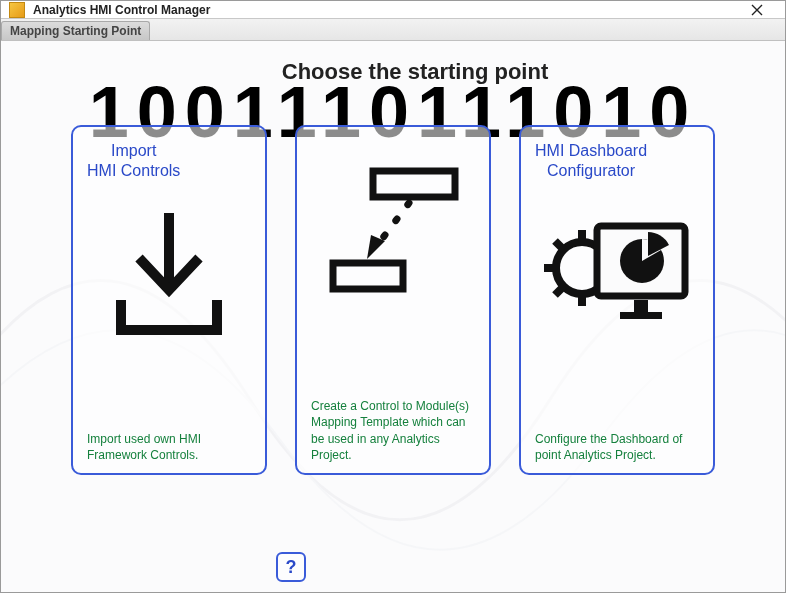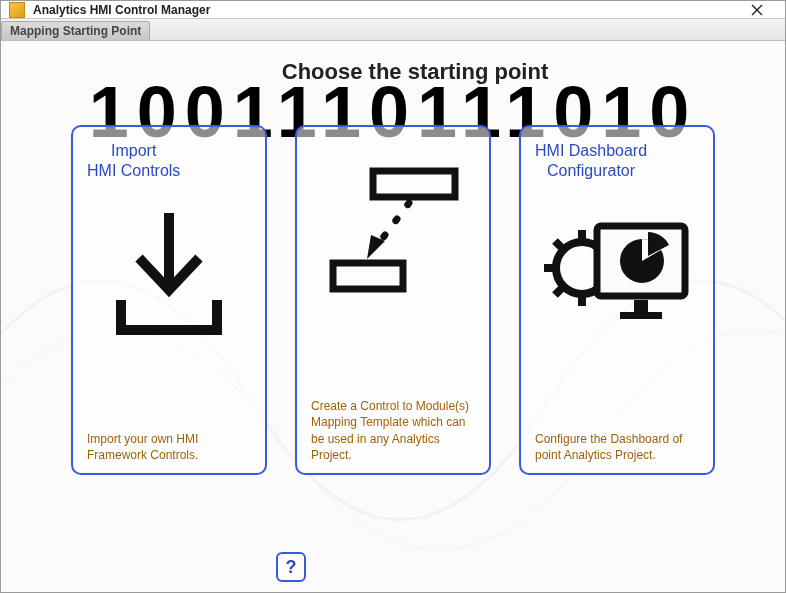--- a/index.html
+++ b/index.html
@@ -12,21 +12,21 @@
   .tabstrip { height: 22px; background: linear-gradient(#f2f2f2,#e6e6e6); border-bottom:1px solid #c0c0c0; display:flex; align-items:flex-end; }
   .tab { height:19px; padding:0 8px; font-size:12px; font-weight:600; color:#444; background:linear-gradient(#dcdcdc,#c7c7c7); border:1px solid #a9a9a9; border-bottom:none; border-radius:3px 3px 0 0; display:flex; align-items:center; }
   .content { flex:1; position:relative; background:#fbfbfc; overflow:hidden; }
   .bg-wave { position:absolute; inset:0; opacity:0.35; }
   .bg-digits { position:absolute; top:30px; left:0; right:0; text-align:center; font-size:72px; font-weight:700; letter-spacing:8px; color:#000000; user-select:none; pointer-events:none; white-space:nowrap; overflow:hidden; }
   .heading { position:relative; text-align:center; font-size:22px; font-weight:700; color:#222; margin-top:18px;padding-left:44px; }
   .cards { position:relative; display:flex; justify-content:center; gap:28px; margin-top:40px; padding:0 30px; }
   .card { width:196px; height:350px; border:2px solid #3a5bd9; border-radius:10px; background:rgba(255,255,255,0.55); padding:14px 14px 10px 14px; display:flex; flex-direction:column; align-items:flex-start; cursor:pointer; }
   .card-title { color:#2a49c8; font-size:16px; font-weight:500; text-align:center; line-height:1.25; min-height:42px; }
   .card-icon { flex:0 0 160px; display:flex; align-items:center; justify-content:center; width:100%; margin-top:10px; }
-  .card-desc { font-size:12px; color:#a16207; text-align:left; line-height:1.35; width:100%; margin-top:auto; padding-top:12px; }
+  .card-desc { font-size:12px; color:#15803d; text-align:left; line-height:1.35; width:100%; margin-top:auto; padding-top:12px; }
   .help-btn { position:absolute; left:275px; bottom:10px; width:30px; height:30px; border:2px solid #3a5bd9; border-radius:6px; background:rgba(255,255,255,0.5); color:#2a49c8; font-size:18px; font-weight:600; display:flex; align-items:center; justify-content:center; cursor:pointer; }
 </style>
 </head>
 <body>
 
 <div class="window">
   <div class="titlebar">
     <div class="app-icon"></div>
     <div class="title">Analytics HMI Control Manager</div>
     <div class="close">
@@ -57,21 +57,21 @@
         <div class="card-title">Import<br>HMI Controls</div>
         <div class="card-icon">
           <svg width="120" height="130" viewBox="0 0 120 130">
             <g stroke="#111" stroke-width="10" fill="none" stroke-linecap="butt" stroke-linejoin="miter">
               <line x1="60" y1="5" x2="60" y2="78"></line>
               <polyline points="30,50 60,82 90,50"></polyline>
               <polyline points="12,92 12,122 108,122 108,92"></polyline>
             </g>
           </svg>
         </div>
-        <div class="card-desc">Import your own HMI Framework Controls.</div>
+        <div class="card-desc">Import used own HMI Framework Controls.</div>
       </div>
 
       <div class="card">
         <div class="card-icon">
           <svg width="140" height="140" viewBox="0 0 140 140">
             <rect x="50" y="10" width="82" height="26" fill="none" stroke="#111" stroke-width="7"></rect>
             <rect x="10" y="102" width="70" height="26" fill="none" stroke="#111" stroke-width="7"></rect>
             <g stroke="#111" stroke-width="7" stroke-linecap="round">
               <line x1="86" y1="42" x2="80" y2="50" stroke-dasharray="2 14"></line>
               <line x1="74" y1="58" x2="68" y2="66" stroke-dasharray="2 14"></line>

